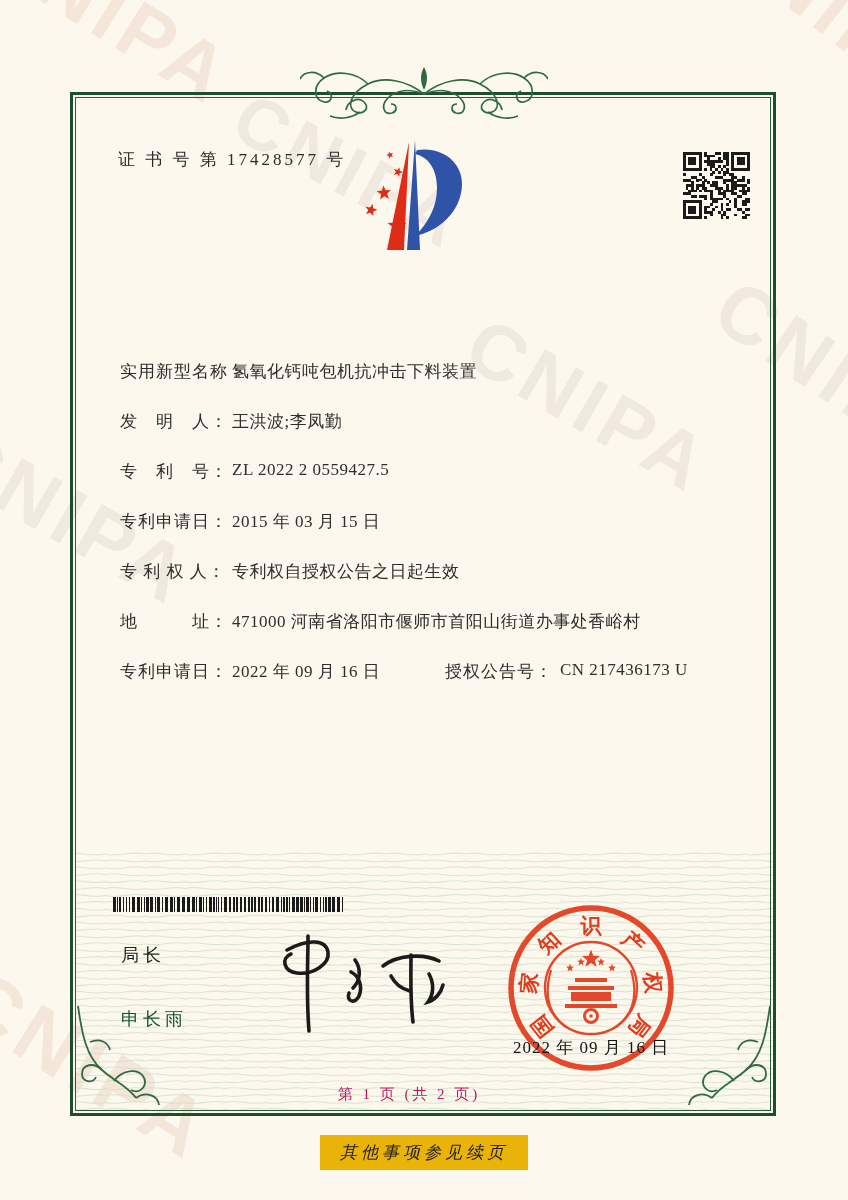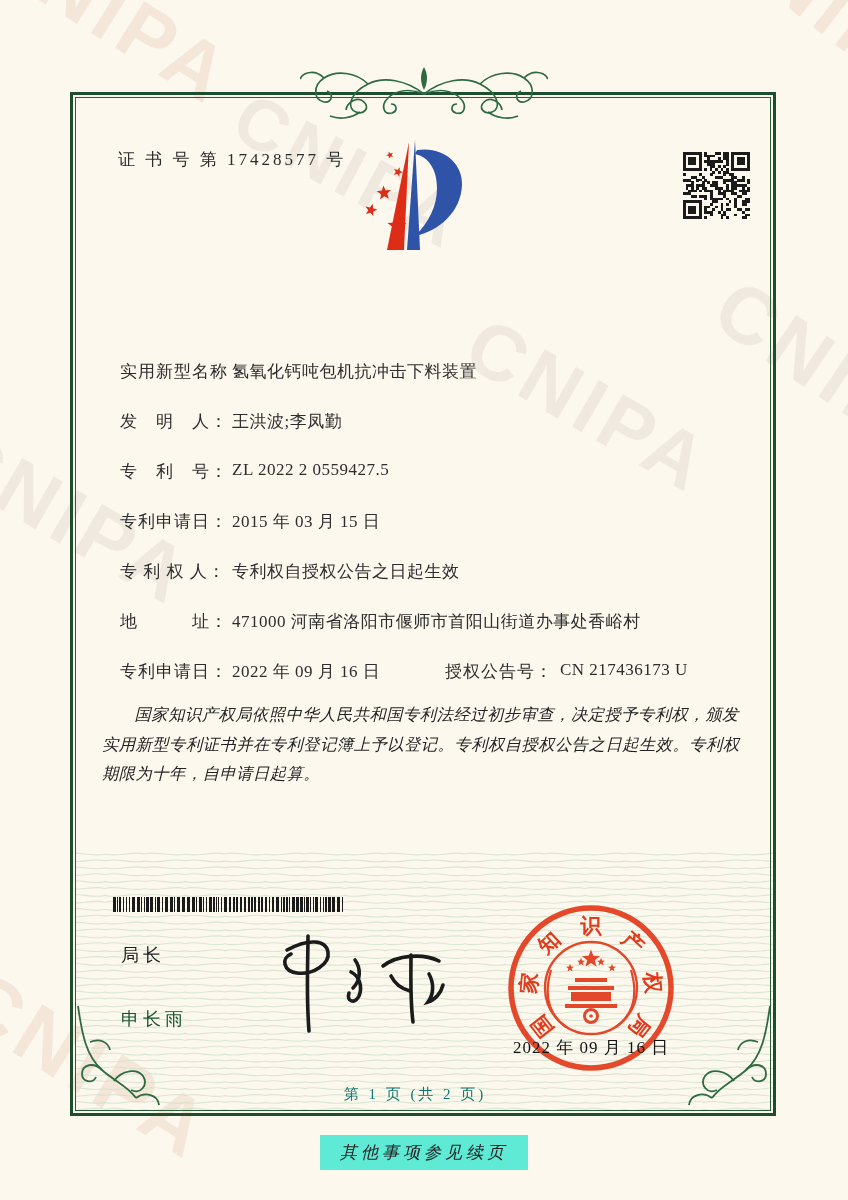--- a/index.html
+++ b/index.html
@@ -64,25 +64,25 @@
   #signature-svg{position:absolute;left:225px;top:930px;z-index:5;}
   
   #seal-svg{position:absolute;left:501px;top:898px;z-index:5;}
   .seal-date{
     position:absolute;left:496px;top:1036px;width:190px;text-align:center;
     font-size:17px;letter-spacing:1px;color:#141414;z-index:6;white-space:nowrap;
   }
   
   .page-info{
     position:absolute;left:70px;top:1085px;width:678px;text-align:center;
-    font-size:15px;letter-spacing:3px;z-index:4;color:#0f766e;margin-left:6px;
+    font-size:15px;letter-spacing:3px;z-index:4;color:#be185d;
   }
   .foot-note{
     position:absolute;left:424px;top:1135px;transform:translateX(-50%);
-    background:#5eead4;padding:6px 20px;font-size:17px;font-style:italic;
+    background:#eab308;padding:6px 20px;font-size:17px;font-style:italic;
     letter-spacing:4px;z-index:4;color:#222;white-space:nowrap;
   }
   .ornament{position:absolute;z-index:3;}
 </style>
 </head>
 <body>
 
 <div class="page">
 
   <div class="wm pink" style="left:-28px;top:-34px;font-size:80px;transform:rotate(32deg);">CNIPA</div>
@@ -573,21 +573,20 @@
     <span class="val">471000  河南省洛阳市偃师市首阳山街道办事处香峪村</span>
   </div>
   <div class="frow" style="top:660px;">
     <span class="lab">专利申请日：</span>
     <span class="val">2022 年 09 月 16 日</span>
     <span class="lab2">授权公告号：</span>
     <span class="val2">CN 217436173 U</span>
   </div>
 
   <div class="body-text">
-    <p>国家知识产权局依照中华人民共和国专利法经过初步审查，决定授予专利权，颁发实用新型专利证书并在专利登记簿上予以登记。专利权自授权公告之日起生效。专利权期限为十年，自申请日起算。</p>
   </div>
 
   <svg id="barcode-svg" width="232" height="15" viewBox="0 0 232 15" preserveAspectRatio="none">
       <rect x="0" y="0" width="3" height="15" fill="#1a1a1a"></rect>
       <rect x="4" y="0" width="1" height="15" fill="#1a1a1a"></rect>
       <rect x="6" y="0" width="2" height="15" fill="#1a1a1a"></rect>
       <rect x="10" y="0" width="1" height="15" fill="#1a1a1a"></rect>
       <rect x="13" y="0" width="1" height="15" fill="#1a1a1a"></rect>
       <rect x="16" y="0" width="1" height="15" fill="#1a1a1a"></rect>
       <rect x="19" y="0" width="3" height="15" fill="#1a1a1a"></rect>

